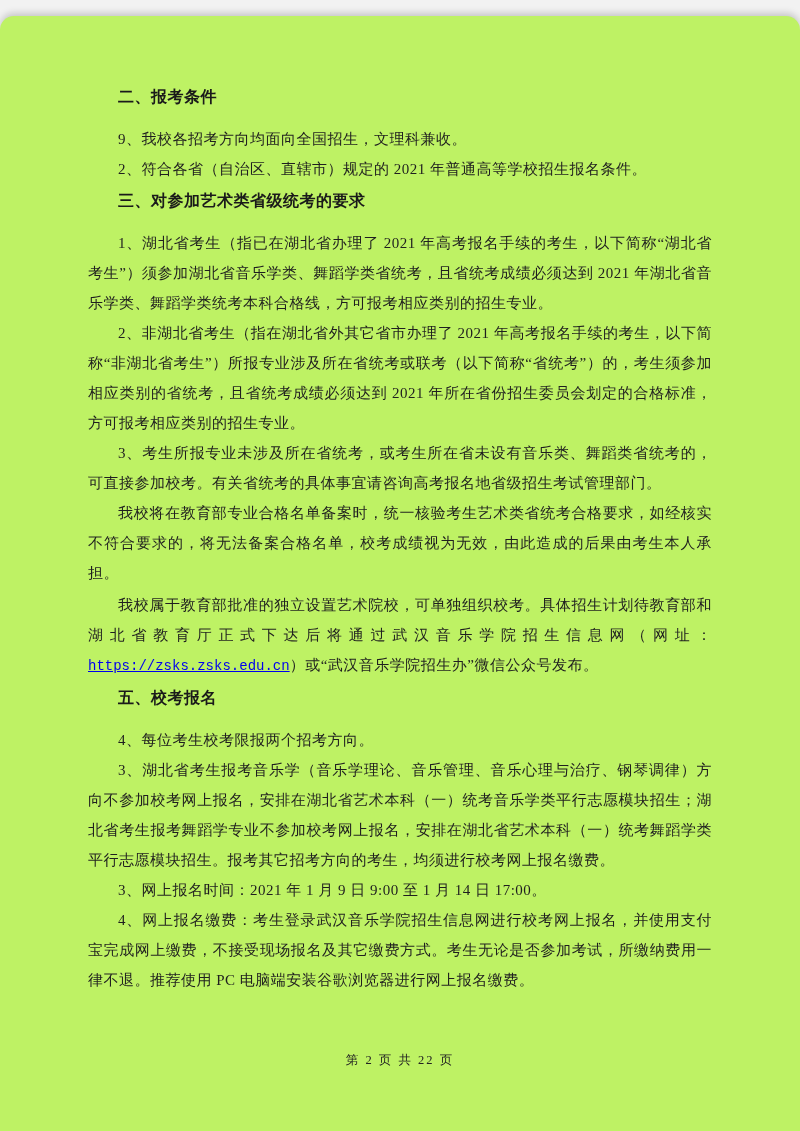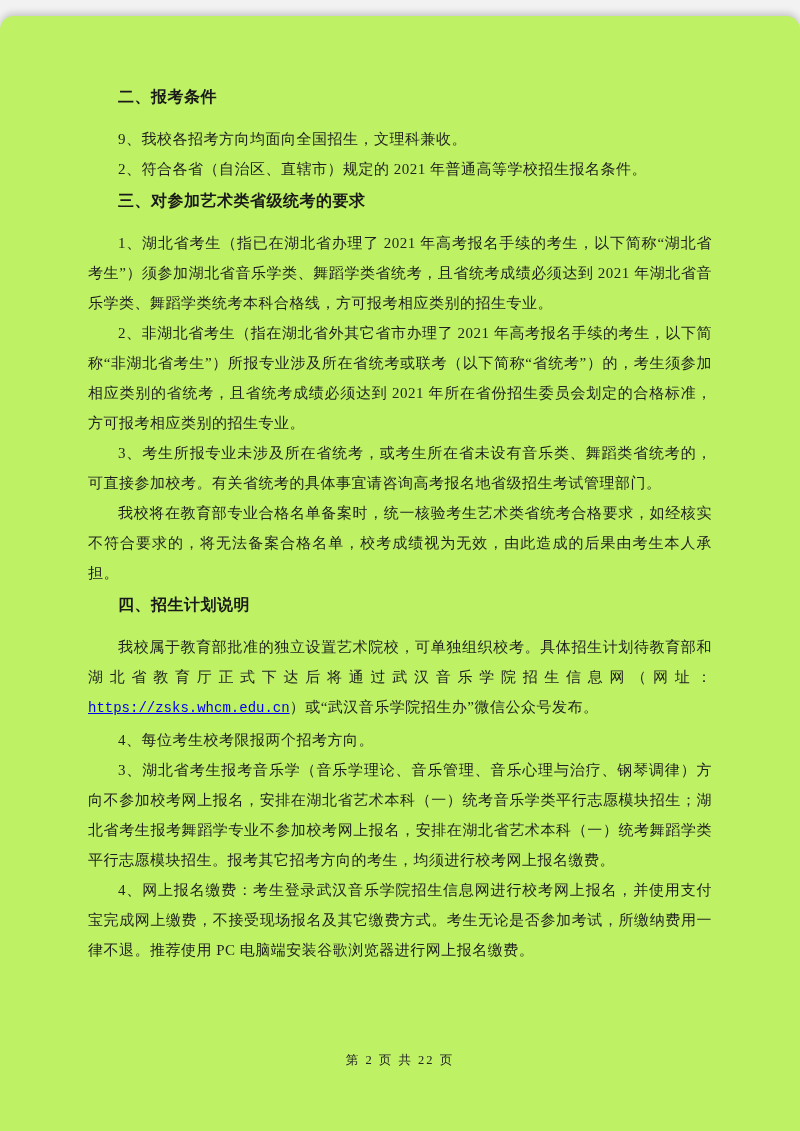--- a/index.html
+++ b/index.html
@@ -78,27 +78,28 @@
 
       <div class="sec">
         <h2 class="sec-heading">三、对参加艺术类省级统考的要求</h2>
         <p class="para">1、湖北省考生（指已在湖北省办理了 2021 年高考报名手续的考生，以下简称“湖北省考生”）须参加湖北省音乐学类、舞蹈学类省统考，且省统考成绩必须达到 2021 年湖北省音乐学类、舞蹈学类统考本科合格线，方可报考相应类别的招生专业。</p>
         <p class="para">2、非湖北省考生（指在湖北省外其它省市办理了 2021 年高考报名手续的考生，以下简称“非湖北省考生”）所报专业涉及所在省统考或联考（以下简称“省统考”）的，考生须参加相应类别的省统考，且省统考成绩必须达到 2021 年所在省份招生委员会划定的合格标准，方可报考相应类别的招生专业。</p>
         <p class="para">3、考生所报专业未涉及所在省统考，或考生所在省未设有音乐类、舞蹈类省统考的，可直接参加校考。有关省统考的具体事宜请咨询高考报名地省级招生考试管理部门。</p>
         <p class="para">我校将在教育部专业合格名单备案时，统一核验考生艺术类省统考合格要求，如经核实不符合要求的，将无法备案合格名单，校考成绩视为无效，由此造成的后果由考生本人承担。</p>
       </div>
 
       <div class="sec">
-        <h2 class="sec-heading">四、招生计划说明</h2>
-        <p class="para"><span>我校属于教育部批准的独立设置艺术院校，可单独组织校考。具体招生计划待教育部和湖北省教育厅正式下达后将通过武汉音乐学院招生信息网（网址：</span><a href="#" class="doc-link" style="color: rgb(0, 0, 238);">https://zsks.whcm.edu.cn</a><span>）或“武汉音乐学院招生办”微信公众号发布。</span></p>
+        <p class="para"><span>我校属于教育部批准的独立设置艺术院校，可单独组织校考。具体招生计划待教育部和湖北省教育厅正式下达后将通过武汉音乐学院招生信息网（网址：</span><a href="#" class="doc-link" style="color: rgb(0, 0, 238);">https://zsks.zsks.edu.cn</a><span>）或“武汉音乐学院招生办”微信公众号发布。</span></p>
       </div>
 
       <div class="sec">
+        <h2 class="sec-heading">五、校考报名</h2>
         <p class="para">4、每位考生校考限报两个招考方向。</p>
         <p class="para">3、湖北省考生报考音乐学（音乐学理论、音乐管理、音乐心理与治疗、钢琴调律）方向不参加校考网上报名，安排在湖北省艺术本科（一）统考音乐学类平行志愿模块招生；湖北省考生报考舞蹈学专业不参加校考网上报名，安排在湖北省艺术本科（一）统考舞蹈学类平行志愿模块招生。报考其它招考方向的考生，均须进行校考网上报名缴费。</p>
+        <p class="para">3、网上报名时间：2021 年 1 月 9 日 9:00 至 1 月 14 日 17:00。</p>
         <p class="para">4、网上报名缴费：考生登录武汉音乐学院招生信息网进行校考网上报名，并使用支付宝完成网上缴费，不接受现场报名及其它缴费方式。考生无论是否参加考试，所缴纳费用一律不退。推荐使用 PC 电脑端安装谷歌浏览器进行网上报名缴费。</p>
       </div>
 
     </div>
 
     <div class="footer">第 2 页 共 22 页</div>
   </div>
 </div>
 
 </body></html>

